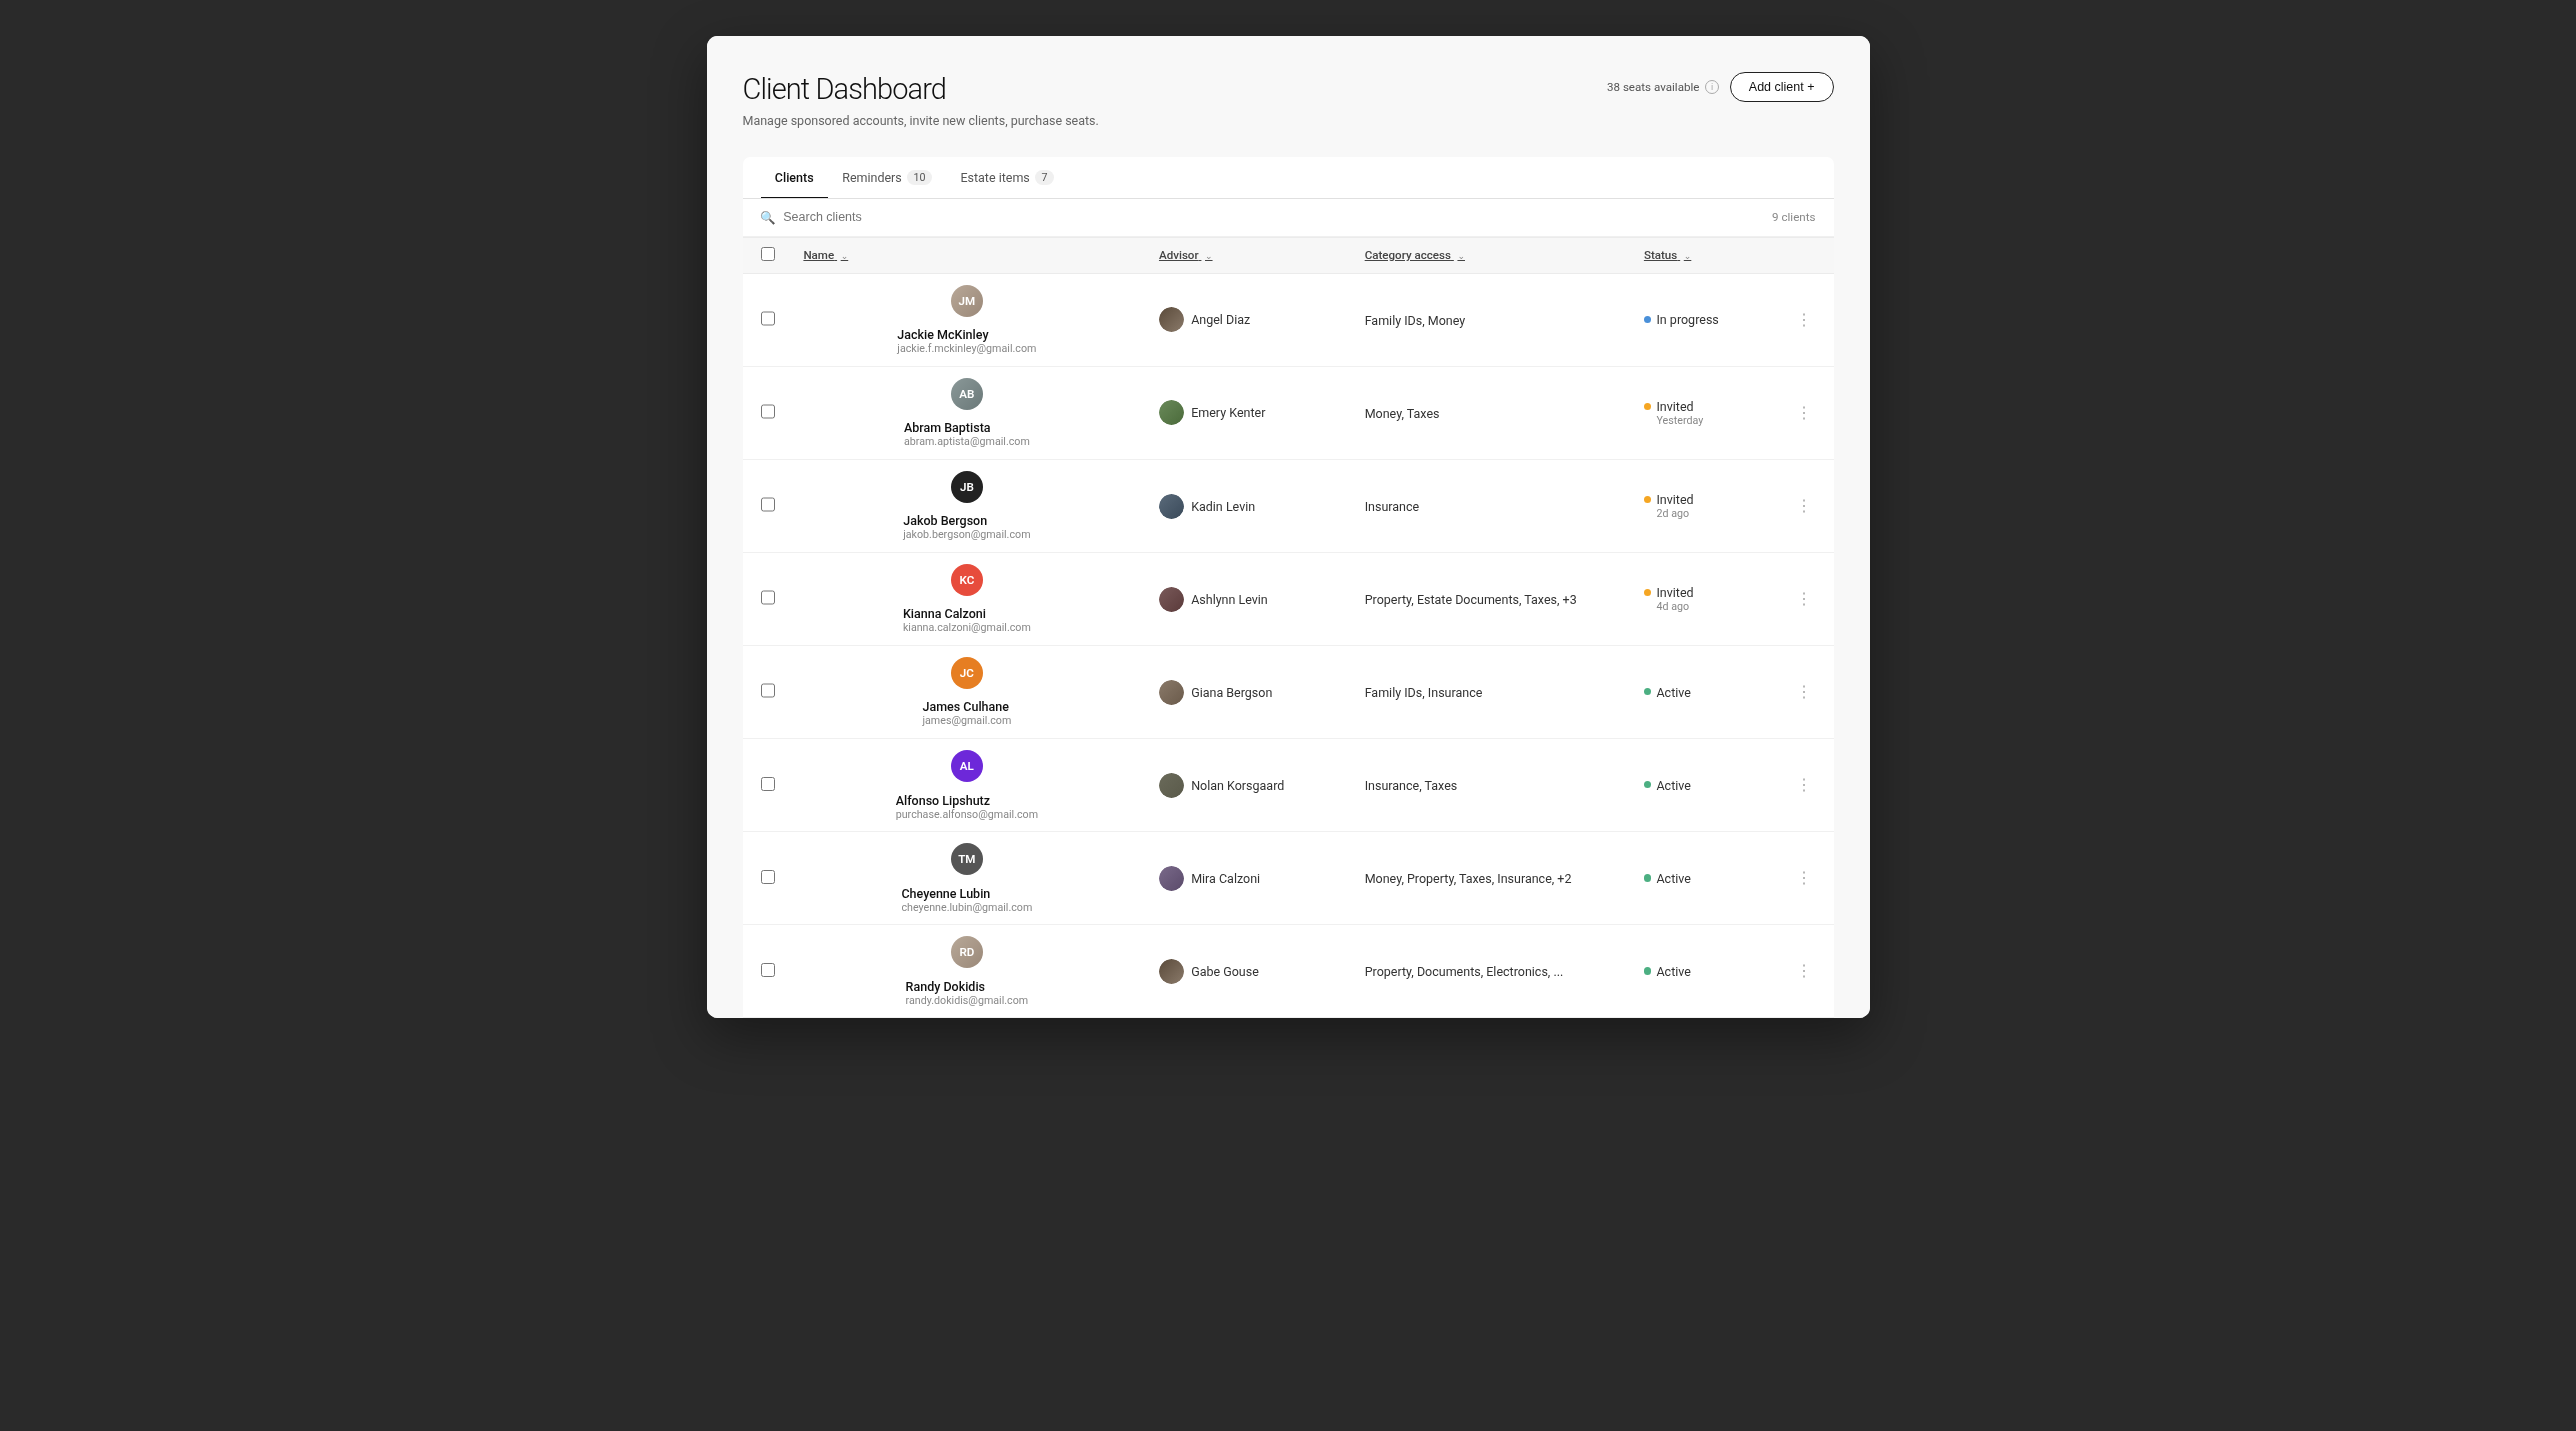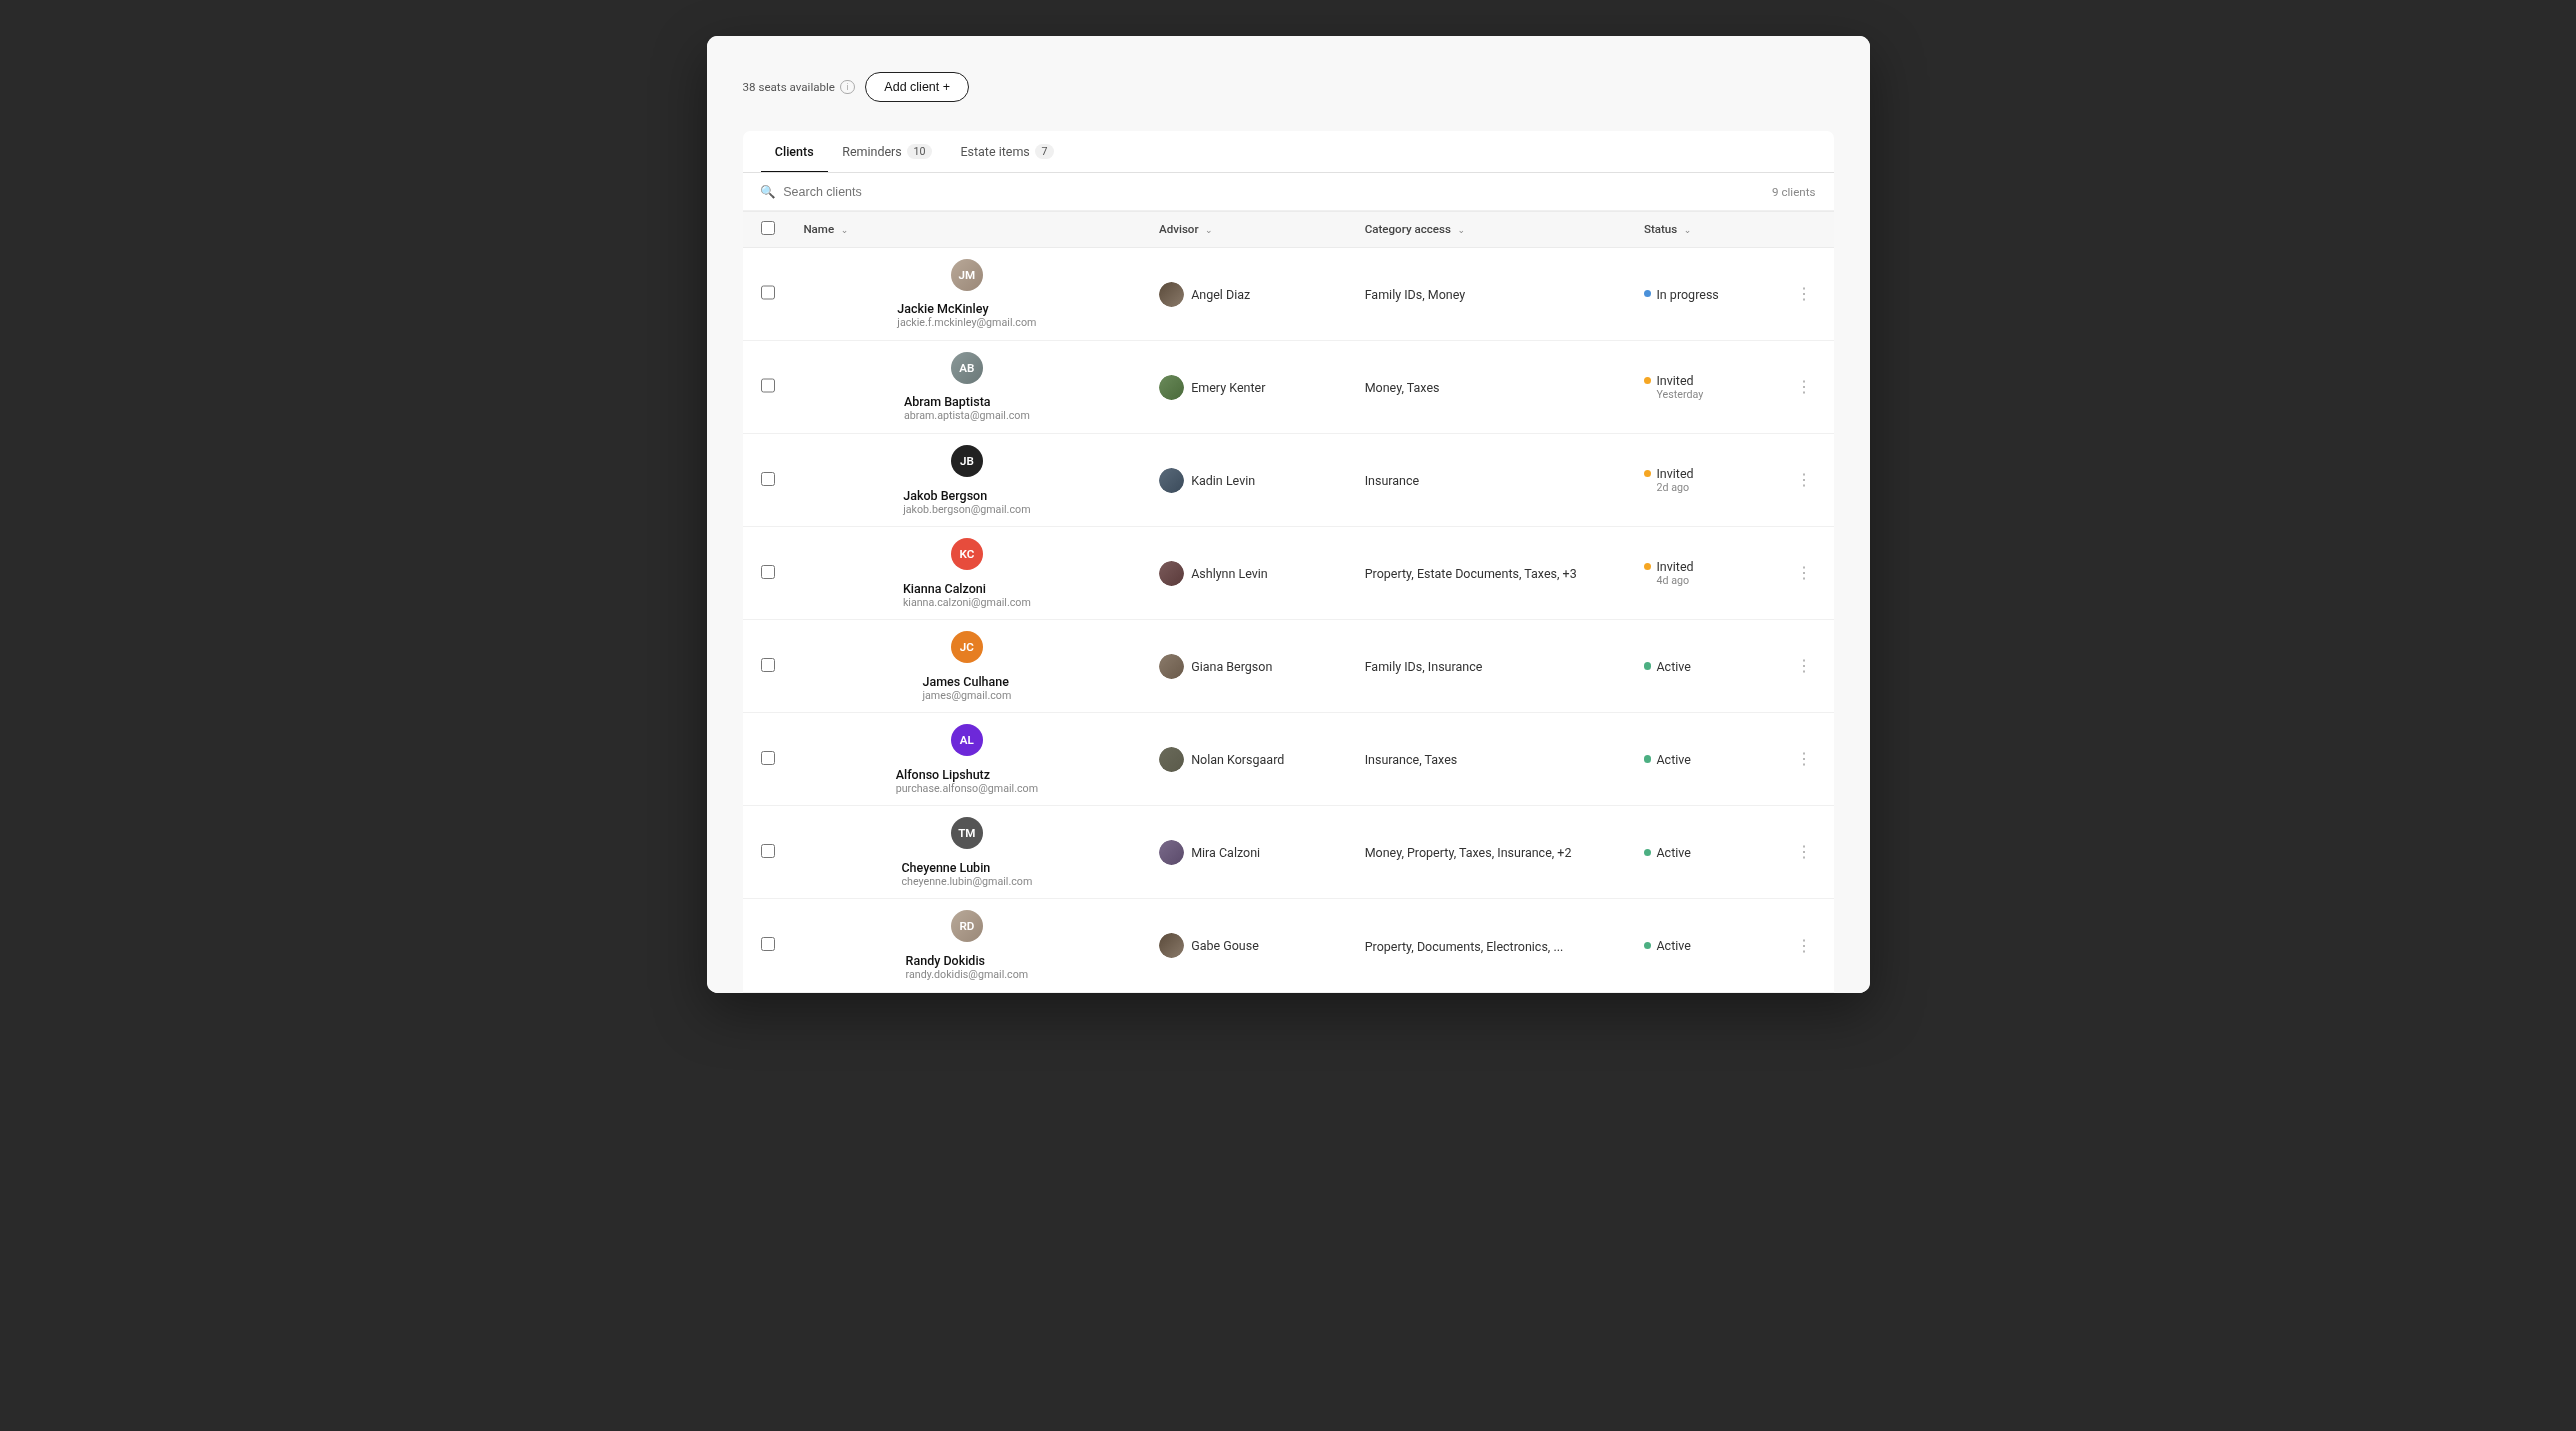--- a/index.html
+++ b/index.html
@@ -195,20 +195,21 @@
       background: #f7f7f7;
       border-top: 0.9px solid #ebebeb;
       border-bottom: 0.9px solid #ebebeb;
     }
     .table-header th {
       padding: 9px 14.3px;
       text-align: left;
       font-size: 11.6px;
       font-weight: 500;
       color: #444;
+      text-decoration: underline;
     }
     .table-header th:first-child {
       width: 36px;
       padding-left: 18px;
     }
     .col-name { width: 35%; }
     .col-advisor { width: 20%; }
     .col-category { width: 28%; }
     .col-status { width: 14%; }
     .col-actions { width: 36px; }
@@ -334,20 +335,24 @@
     .client-photo-abram { background: linear-gradient(135deg, #8a9898, #6a7878); }
   </style>
 </head>
 <body>
 
 <div class="app-container">
 
 
   <div class="main-content">
     <div class="page-header">
+      <div>
+        <h1 class="page-title">Client Dashboard</h1>
+        <p class="page-subtitle">Manage sponsored accounts, invite new clients, purchase seats.</p>
+      </div>
       <div class="header-actions">
         <div class="seats-info">
           <span>38 seats available</span>
           <span class="info-icon">i</span>
         </div>
         <button class="add-client-btn">Add client +</button>
       </div>
     </div>
 
     <div class="tabs-section">

